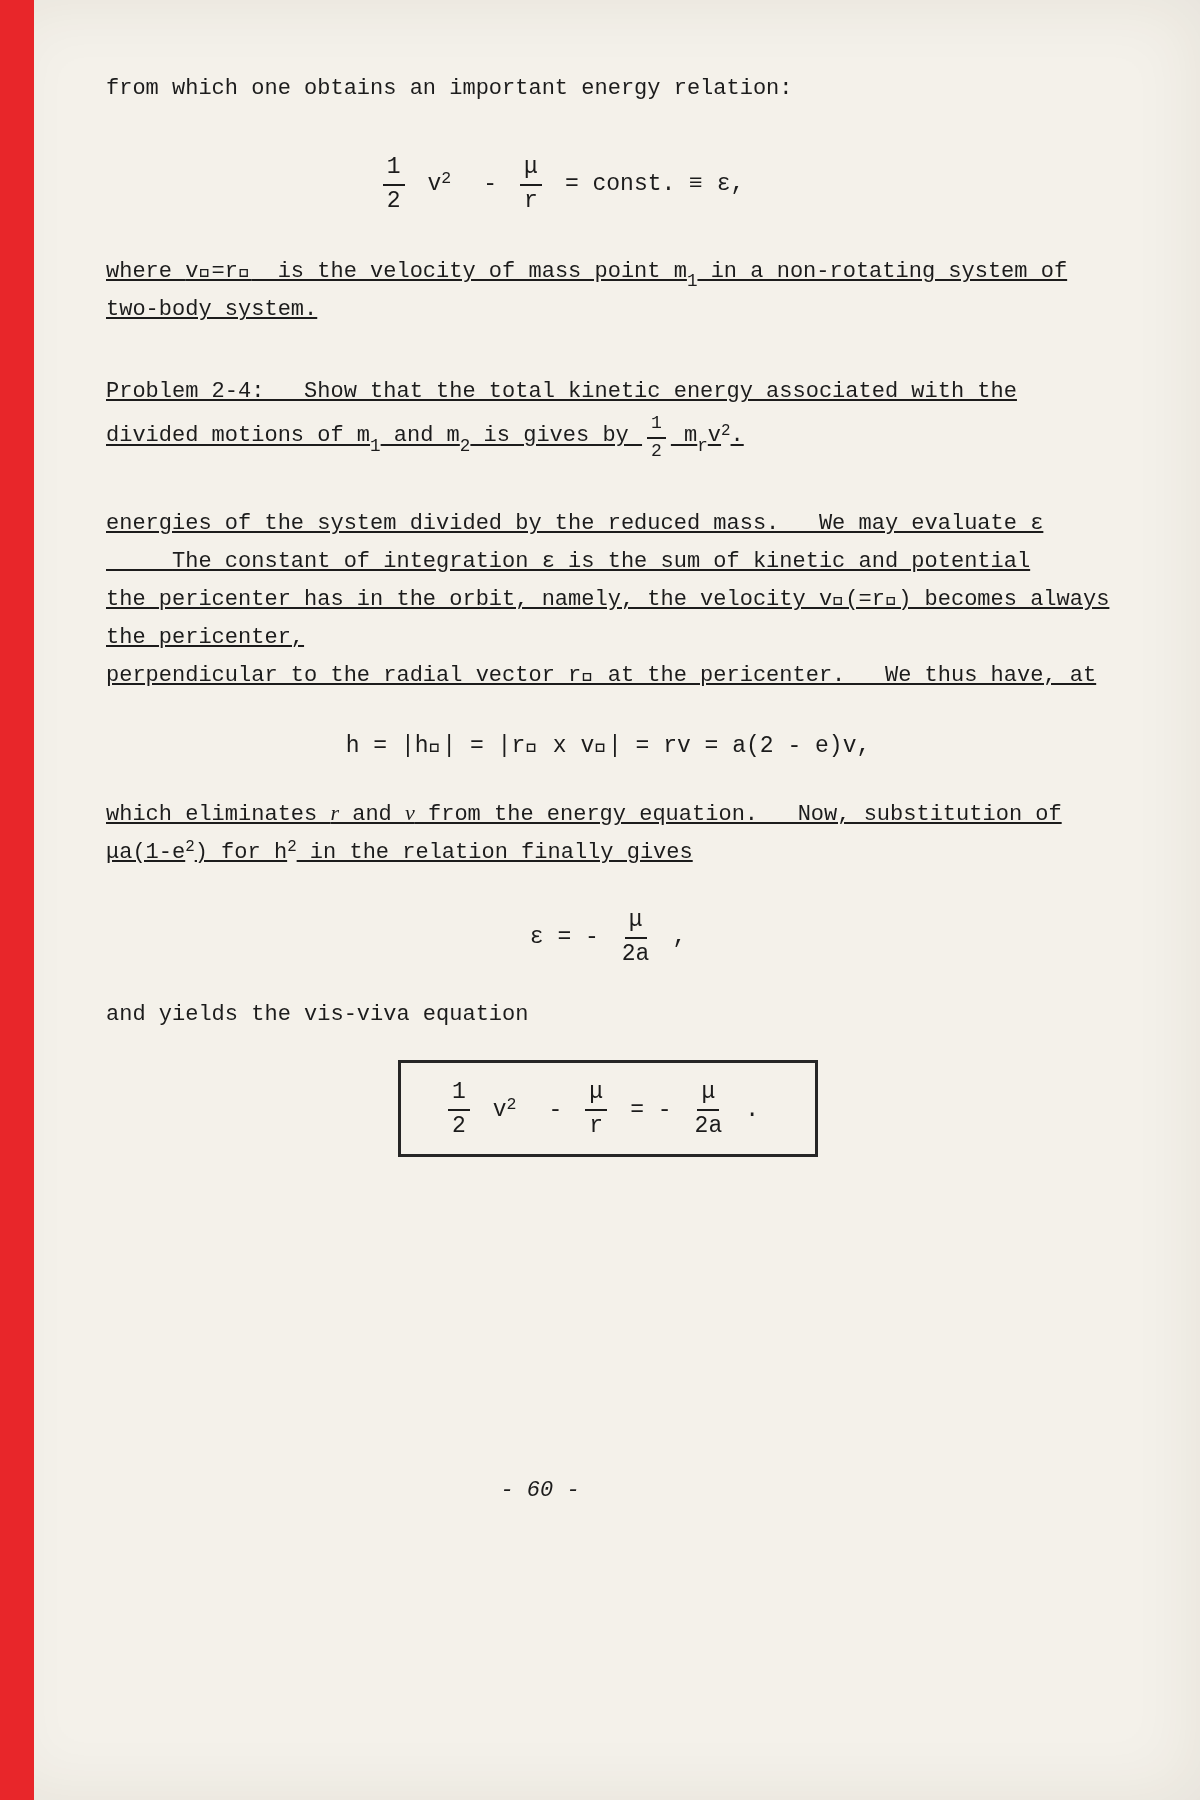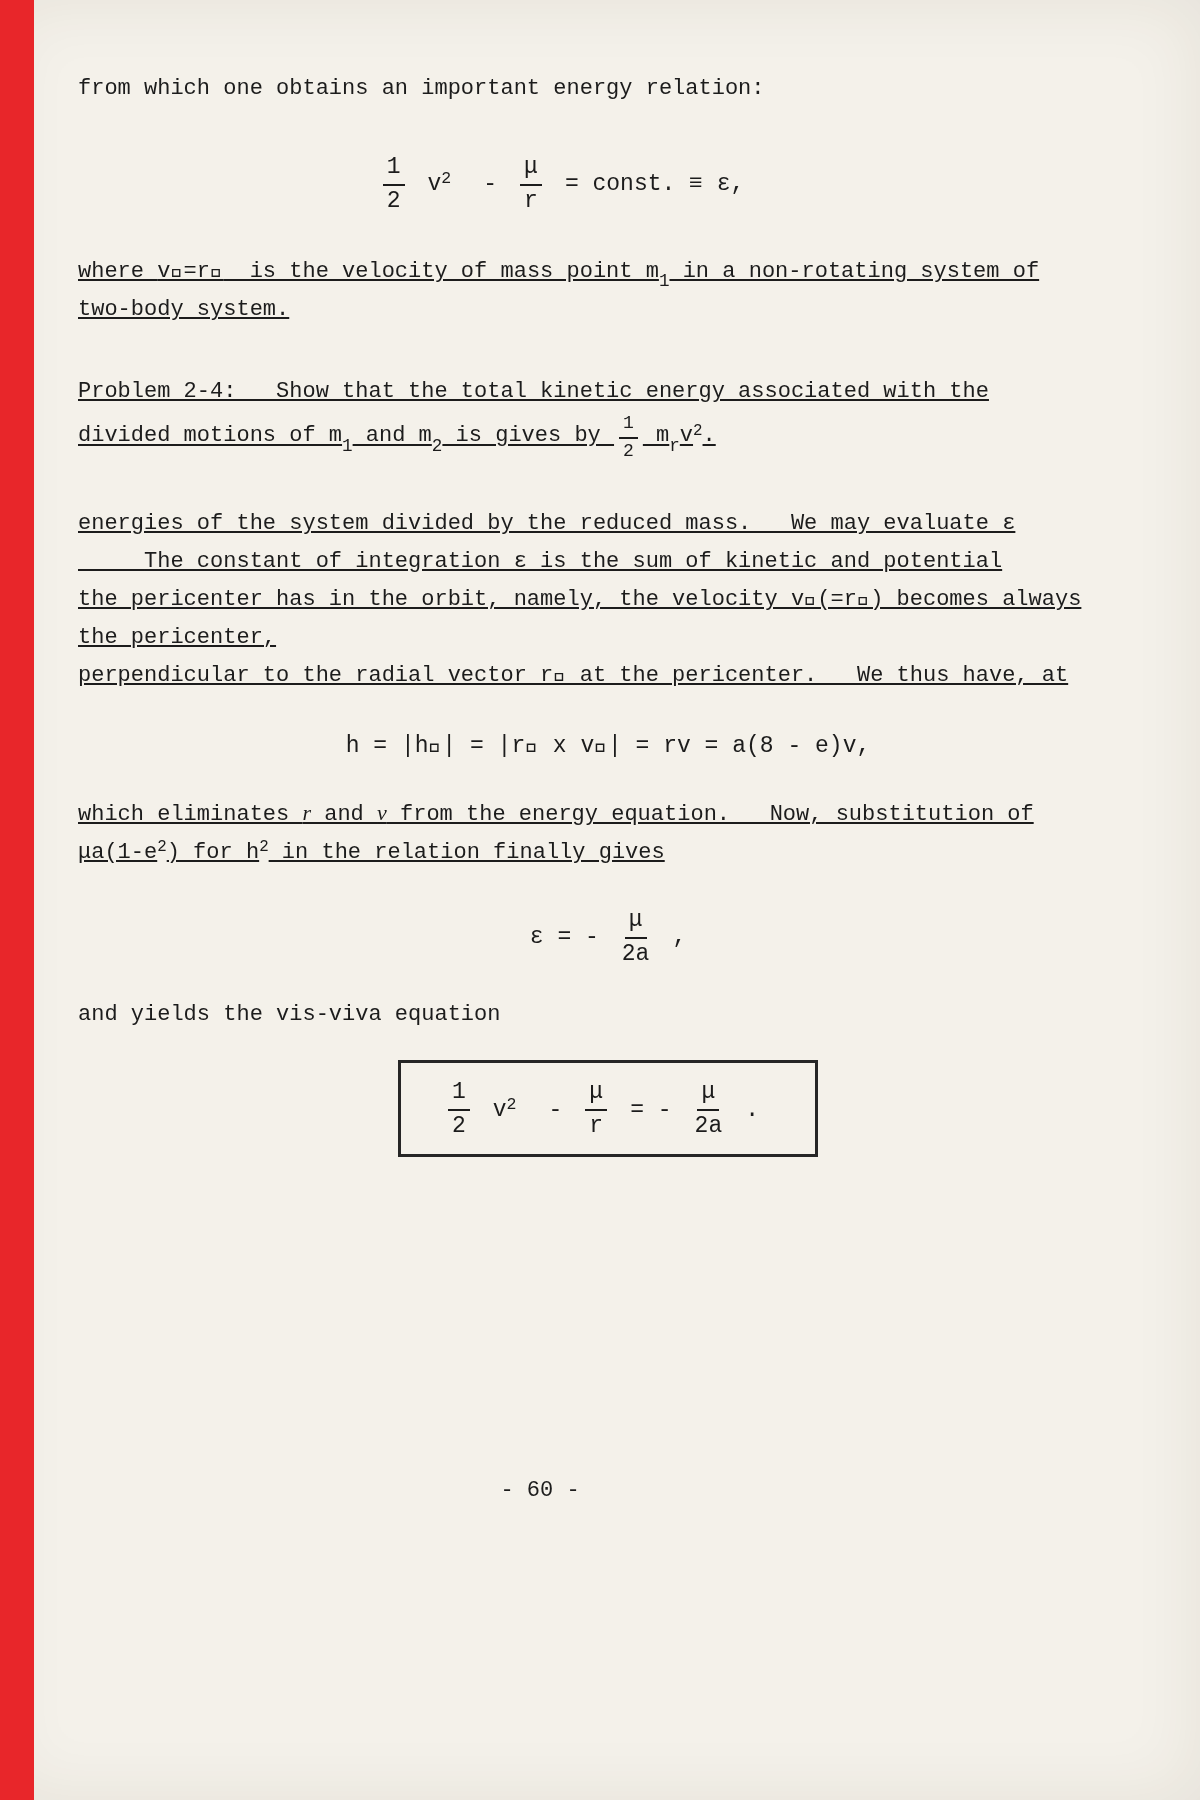--- a/index.html
+++ b/index.html
@@ -22,20 +22,21 @@
     background: #e8262a;
   }
   .content {
     position: absolute;
     left: 78px; top: 70px; right: 62px;
   }
   .tline {
     white-space: pre-wrap;
     font-size: 22px;
     line-height: 38px;
+    margin-left: 28px;
   }
   .para { margin: 0; text-decoration: underline; }
   .gap-before-lg { margin-top: 44px; }
 
   
   .tsub {
     display: inline-block;
     font-size: 0.8em;
     transform: translateY(0.5em);
   }
@@ -94,20 +95,21 @@
     font-size: 23px;
     background: transparent;
   }
 
   .pagenum {
     position: absolute;
     left: 0; right: 120px;
     top: 1478px;
     text-align: center;
     font-size: 22px;
+    font-style: italic;
   }
 </style>
 </head>
 <body>
 
 <div class="page" style="background: rgb(244, 241, 234);">
   <div class="stripe" style="background: rgb(232, 38, 42);"></div>
 
   <main class="content">
 
@@ -134,21 +136,21 @@
     </div>
 
     <div class="para gap-before-lg">
       <div class="tline">energies of the system divided by the reduced mass.   We may evaluate ε</div>
       <div class="tline">     The constant of integration ε is the sum of kinetic and potential</div>
       <div class="tline">the pericenter has in the orbit, namely, the velocity v⃗(=r⃗) becomes always</div>
       <div class="tline">the pericenter,</div>
       <div class="tline">perpendicular to the radial vector r⃗ at the pericenter.   We thus have, at</div>
     </div>
 
-    <div class="equation eq-h">h  =  |h⃗|  =  |r⃗ x v⃗|  =  rv  =  a(8 - e)v,</div>
+    <div class="equation eq-h">h  =  |h⃗|  =  |r⃗ x v⃗|  =  rv  =  a(2 - e)v,</div>
 
     <div class="para">
       <div class="tline"><span>which eliminates </span><span class="mvar">r</span><span> and </span><span class="mvar">v</span><span> from the energy equation.   Now, substitution of</span></div>
       <div class="tline"><span>μa(1-e</span><span class="tsup">2</span><span>) for h</span><span class="tsup">2</span><span> in the relation finally gives</span></div>
     </div>
 
     <div class="equation eq-eps">
       <span class="etext">ε  =  -</span><span class="frac">
           <span class="num">μ</span>
           <span class="den">2a</span>

